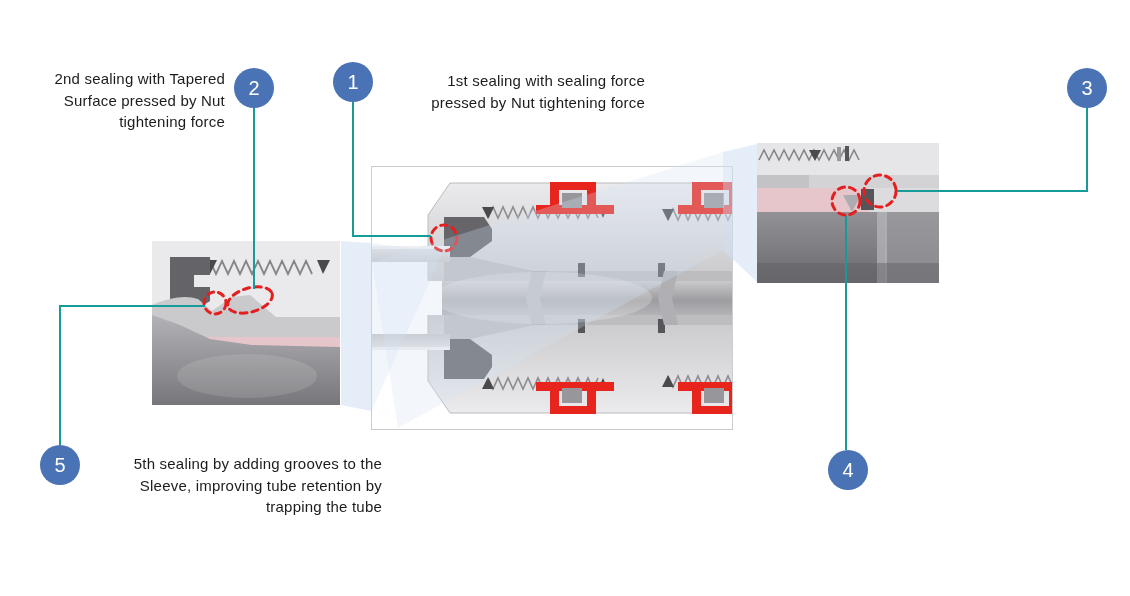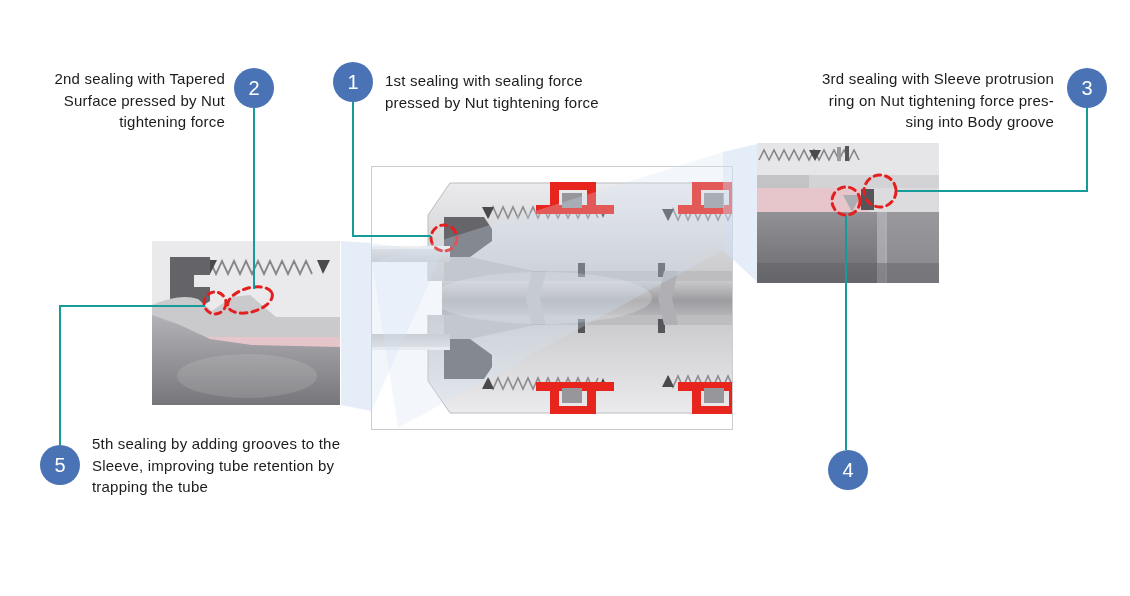--- a/index.html
+++ b/index.html
@@ -20,20 +20,21 @@
   .seg.v{width:2px;}
   .seg.h{height:2px;}
   .badge{
     position:absolute;z-index:7;width:40px;height:40px;border-radius:50%;
     background:var(--badge-blue);color:#ffffff;display:flex;align-items:center;justify-content:center;
     font-size:20px;font-weight:500;
   }
   .note{
     position:absolute;z-index:7;font-size:15px;line-height:21.5px;letter-spacing:.2px;
     white-space:pre-line;
+    text-align:right;
   }
   .note.r{text-align:right;}
 </style>
 </head>
 <body>
 
 <div class="canvas">
 
   <div class="panel" style="left:152px;top:241px;width:188px;height:164px;">
     <svg width="188" height="164" viewBox="0 0 188 164">
@@ -176,20 +177,17 @@
     </div>
   <div class="badge" style="left:40px;top:445px;">
       <span>5</span>
     </div>
 
   <div class="note" style="left:385px;top:70px;width:260px;">1st sealing with sealing force
 pressed by Nut tightening force</div>
   <div class="note r" style="left:20px;top:68px;width:205px;">2nd sealing with Tapered
 Surface pressed by Nut
 tightening force</div>
-  <div class="note r" style="left:774px;top:68px;width:280px;">3rd sealing with Sleeve protrusion
-ring on Nut tightening force pres-
-sing into Body groove</div>
-  <div class="note" style="left:92px;top:433px;width:290px;">5th sealing by adding grooves to the
+  <div class="note" style="left:92px;top:453px;width:290px;">5th sealing by adding grooves to the
 Sleeve, improving tube retention by
 trapping the tube</div>
 
 </div>
 
 </body></html>

